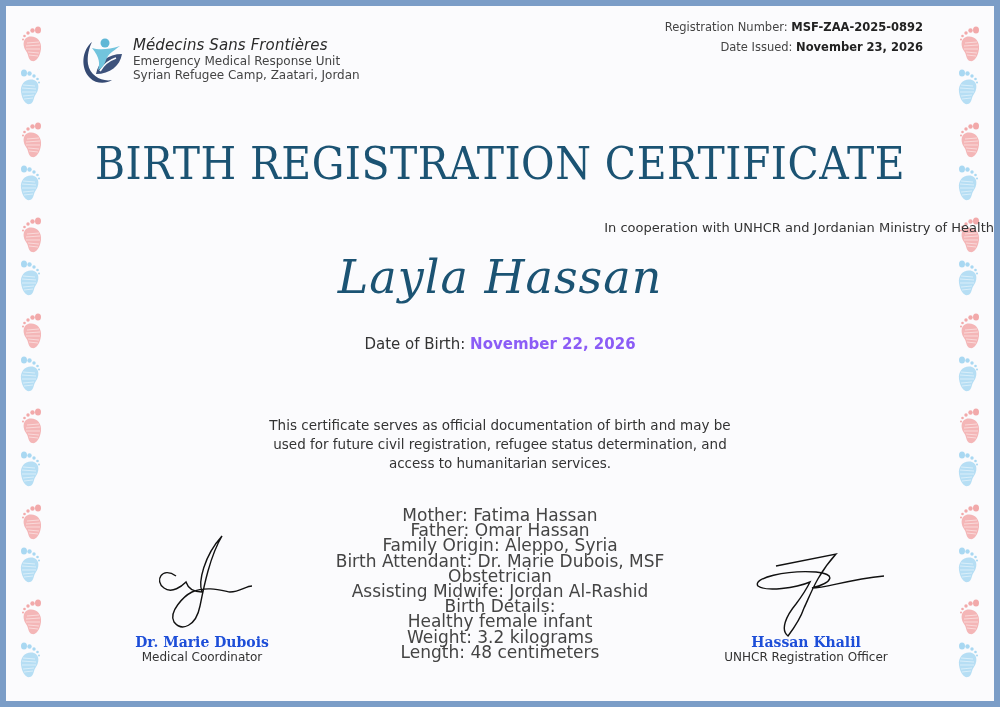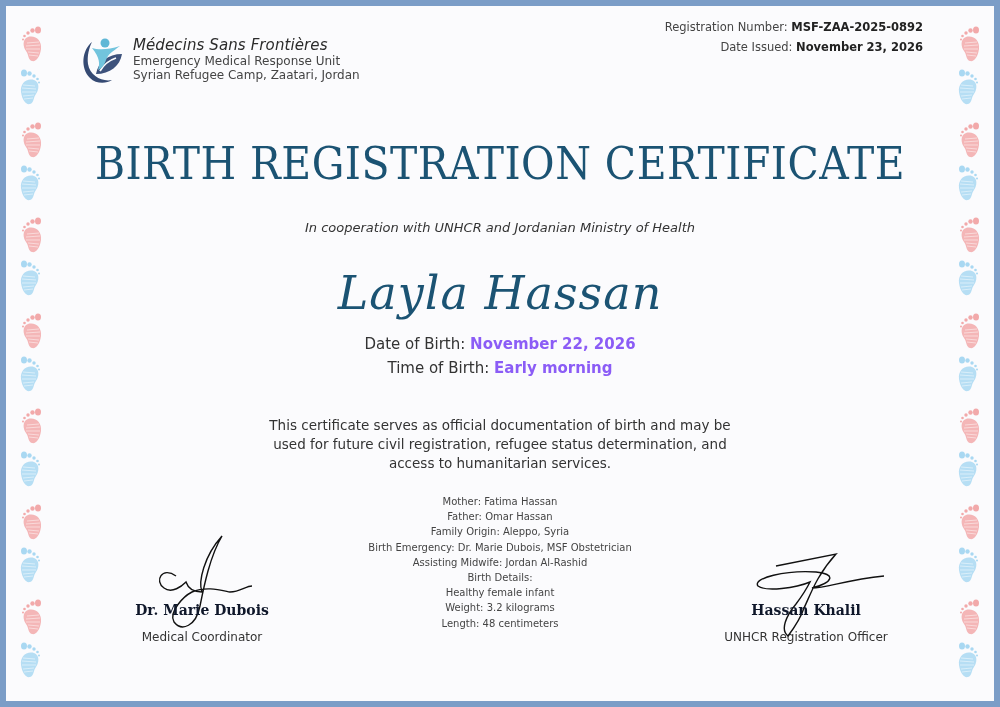--- a/index.html
+++ b/index.html
@@ -35,52 +35,52 @@
     font-size: 11.5px; color: #444; line-height: 20px;
   }
   .meta b { color: #222; font-weight: bold; }
   .title {
     position: absolute; left: 0; right: 0; top: 132px; text-align: center;
     font-family: "DejaVu Serif", serif; font-size: 44px; color: #1b5373;
     letter-spacing: 0.5px; font-weight: normal;
     transform: scaleX(0.93); transform-origin: center;
   }
   .coop {
-    position: absolute; left: 0; right: 0; top: 214px; text-align: center;
-    font-size: 13px; color: #333; font-style: italic;
+    position: absolute; left: 0; right: 0; top: 214px; text-align: right;
+    font-size: 13px; color: #333;
   }
   .child-name {
     position: absolute; left: 0; right: 0; top: 244px; text-align: center;
     font-family: "DejaVu Serif", serif; font-style: italic;
-    font-size: 46px; color: #1b5373; letter-spacing: 1px; margin-top: 16px;
+    font-size: 46px; color: #1b5373; letter-spacing: 1px;
   }
   .facts {
     position: absolute; left: 0; right: 0; top: 326px; text-align: center;
     font-size: 15px; color: #333; line-height: 24px;
   }
   .facts b { color: #8b5cf6; font-weight: bold; }
   .statement {
     position: absolute; left: 250px; right: 250px; top: 410px; text-align: center;
     font-size: 13.5px; color: #333; line-height: 19px;
   }
   .details {
-    position: absolute; left: 300px; right: 300px; top: 488px; text-align: center;
-    font-size: 10px; color: #444; line-height: 15.2px;
+    position: absolute; left: 300px; right: 300px; top: 502px; text-align: center;
+    font-size: 17px; color: #444; line-height: 15.2px;
   }
   .sig {
     position: absolute; text-align: center;
   }
   .sig.left { left: 96px; top: 520px; width: 200px; }
   .sig.right { left: 690px; top: 540px; width: 220px; }
   .sig svg { display: block; margin: 0 auto; }
   .sig-name {
     font-family: "DejaVu Serif", serif; font-weight: bold; font-size: 14px;
-    color: #0f172a; position: relative;
-  }
-  .sig-role { font-size: 12px; color: #333; margin-top: 12px; }
+    color: #1d4ed8; position: relative; margin-top: 32px;
+  }
+  .sig-role { font-size: 12px; color: #333; margin-top: 0; }
   .sig-overlay { position: absolute; left: 0; top: 0; }
 </style>
 </head>
 <body>
 
 <div class="page">
 
   <div class="foot-col left" id="footLeft">
       <div class="foot" style="top:17px"><svg width="34" height="40" viewBox="0 0 34 40">
           <g>
@@ -421,33 +421,29 @@
 
   <div class="title">BIRTH REGISTRATION CERTIFICATE</div>
   <div class="coop">In cooperation with UNHCR and Jordanian Ministry of Health</div>
   <div class="child-name">Layla Hassan</div>
 
   <div class="facts">
     <div>
       <span>Date of Birth:</span>
       <b>November 22, 2026</b>
     </div>
-    <div>
-      <span>Time of Birth:</span>
-      <b>Early morning</b>
-    </div>
   </div>
 
   <div class="statement">This certificate serves as official documentation of birth and may be used for future civil registration, refugee status determination, and access to humanitarian services.</div>
 
   <div class="details">
     <div>Mother: Fatima Hassan</div>
     <div>Father: Omar Hassan</div>
     <div>Family Origin: Aleppo, Syria</div>
-    <div>Birth Emergency: Dr. Marie Dubois, MSF Obstetrician</div>
+    <div>Birth Attendant: Dr. Marie Dubois, MSF Obstetrician</div>
     <div>Assisting Midwife: Jordan Al-Rashid</div>
     <div>Birth Details:</div>
     <div>Healthy female infant</div>
     <div>Weight: 3.2 kilograms</div>
     <div>Length: 48 centimeters</div>
   </div>
 
   <div class="sig left">
     <div style="position:relative;height:76px;">
       <svg class="sig-overlay" width="200" height="110" viewBox="0 0 200 110" style="left:0;top:0;">

